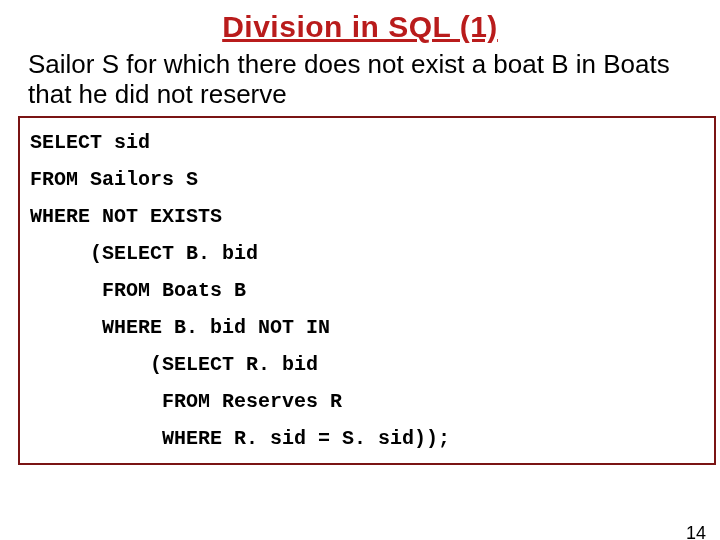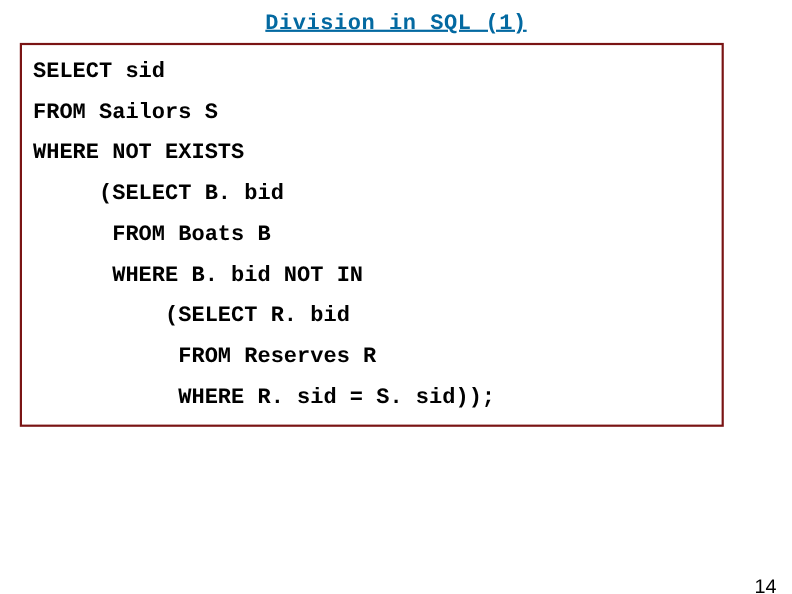--- a/index.html
+++ b/index.html
@@ -13,37 +13,36 @@
     overflow: hidden;
   }
   .slide {
     position: relative;
     width: 720px;
     height: 540px;
     box-sizing: border-box;
   }
   .title {
     text-align: center;
-    font-size: 20px;
+    font-size: 30px;
     font-weight: bold;
-    color: #0369a1;
+    color: #b91c1c;
     text-decoration: underline;
     margin: 10px 0 6px 0;
     letter-spacing: 0.5px;
-    font-family: Liberation Mono, monospace;
   }
   .desc {
     font-size: 26px;
     line-height: 1.15;
     margin: 4px 28px 6px 28px;
     color: #000;
   }
   .codebox {
     margin: 0 0 0 18px;
-    width: 640px;
+    width: 698px;
     border: 2px solid #7a1414;
     box-sizing: border-box;
     padding: 6px 10px 6px 10px;
     font-family: "Courier New", Courier, monospace;
     font-size: 20px;
     font-weight: bold;
     line-height: 1.85;
     white-space: pre;
     color: #000;
     background: #fff;
@@ -57,20 +56,21 @@
     color: #000;
   }
 </style>
 </head>
 <body>
 
 <div class="slide">
 
   <div class="title">Division in SQL (1)</div>
 
+  <div class="desc">Sailor S for which there does not exist a boat B in Boats that he did not reserve</div>
 
   <div class="codebox"><span>SELECT sid</span>
 <span>FROM Sailors S</span>
 <span>WHERE NOT EXISTS</span>
 <span>     (SELECT B. bid</span>
 <span>      FROM Boats B</span>
 <span>      WHERE B. bid NOT IN</span>
 <span>          (SELECT R. bid</span>
 <span>           FROM Reserves R</span>
 <span>           WHERE R. sid = S. sid));</span></div>

